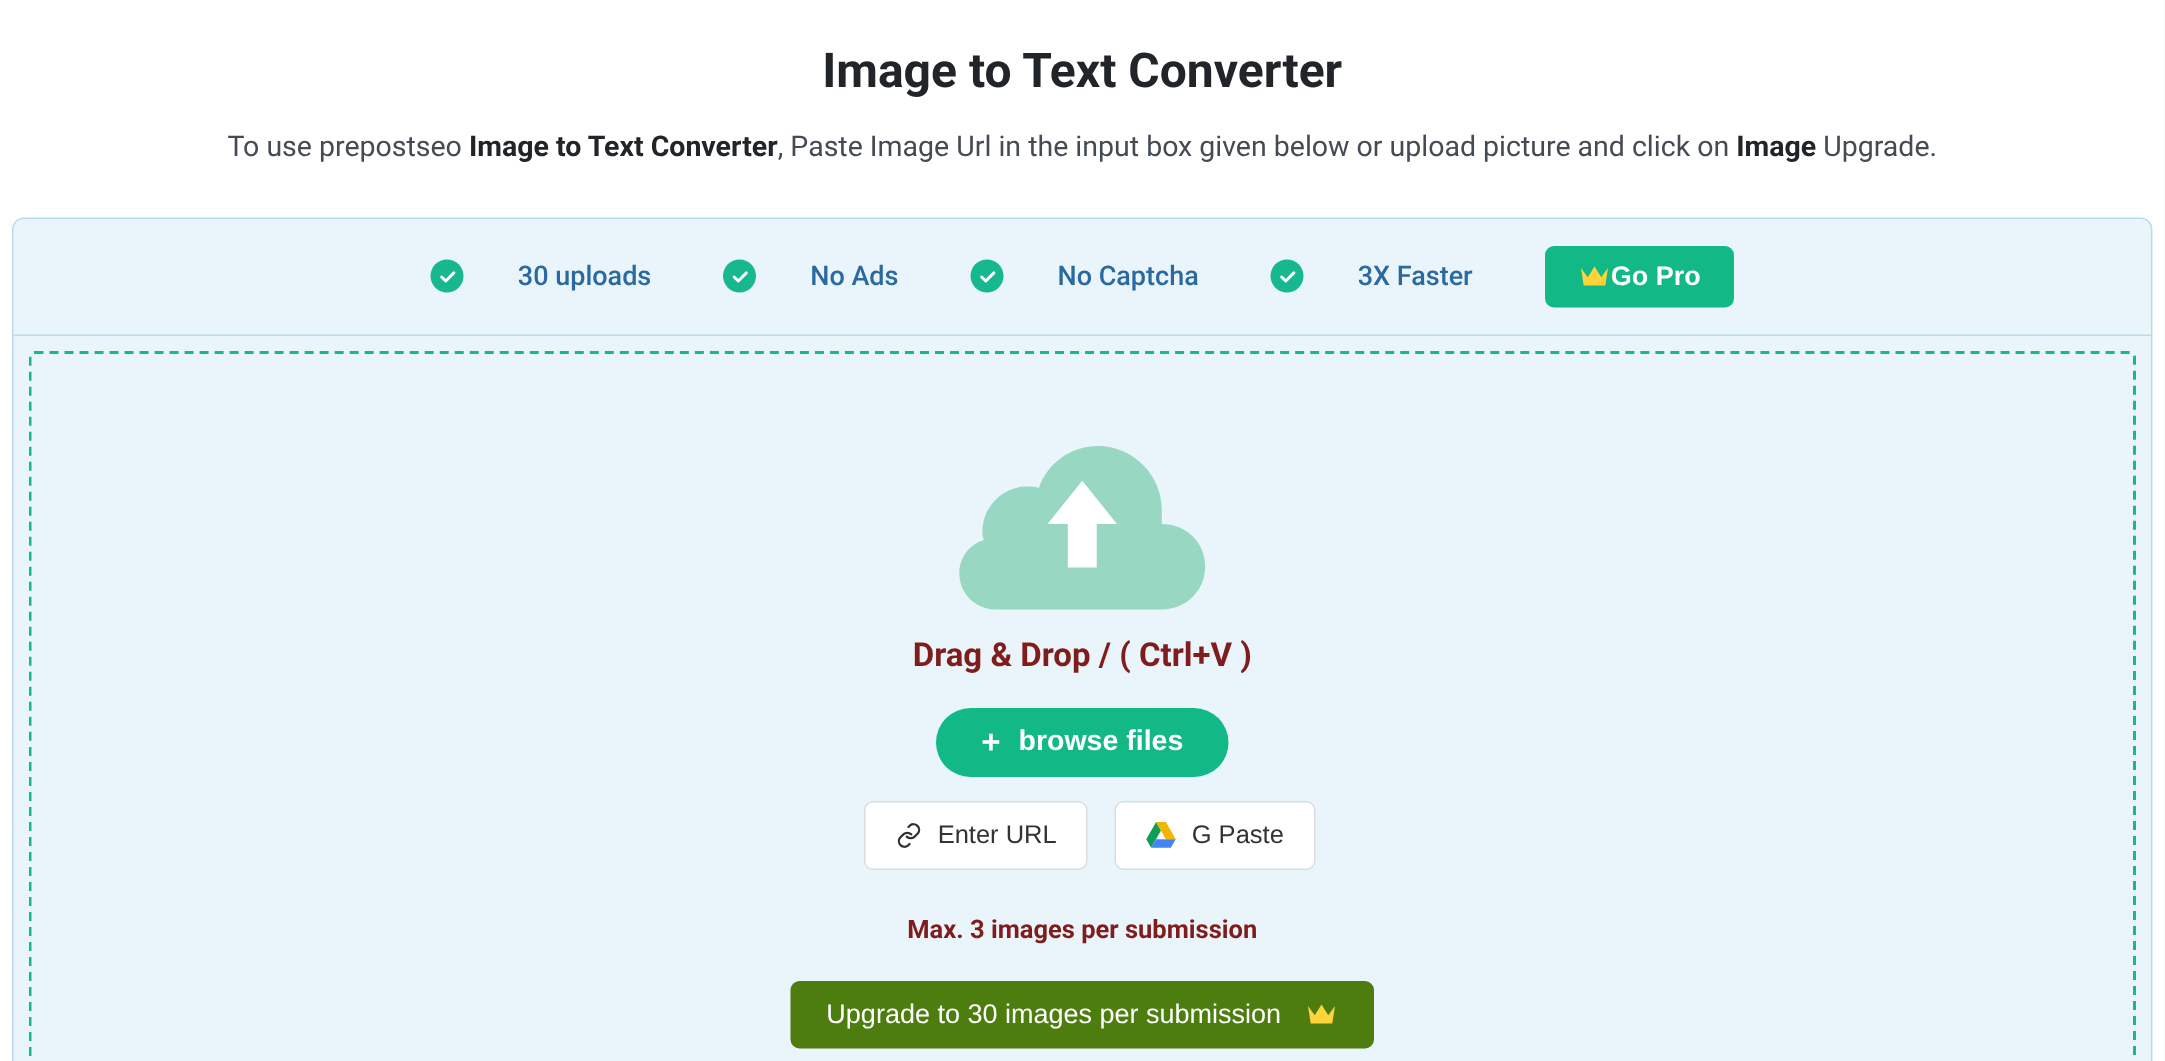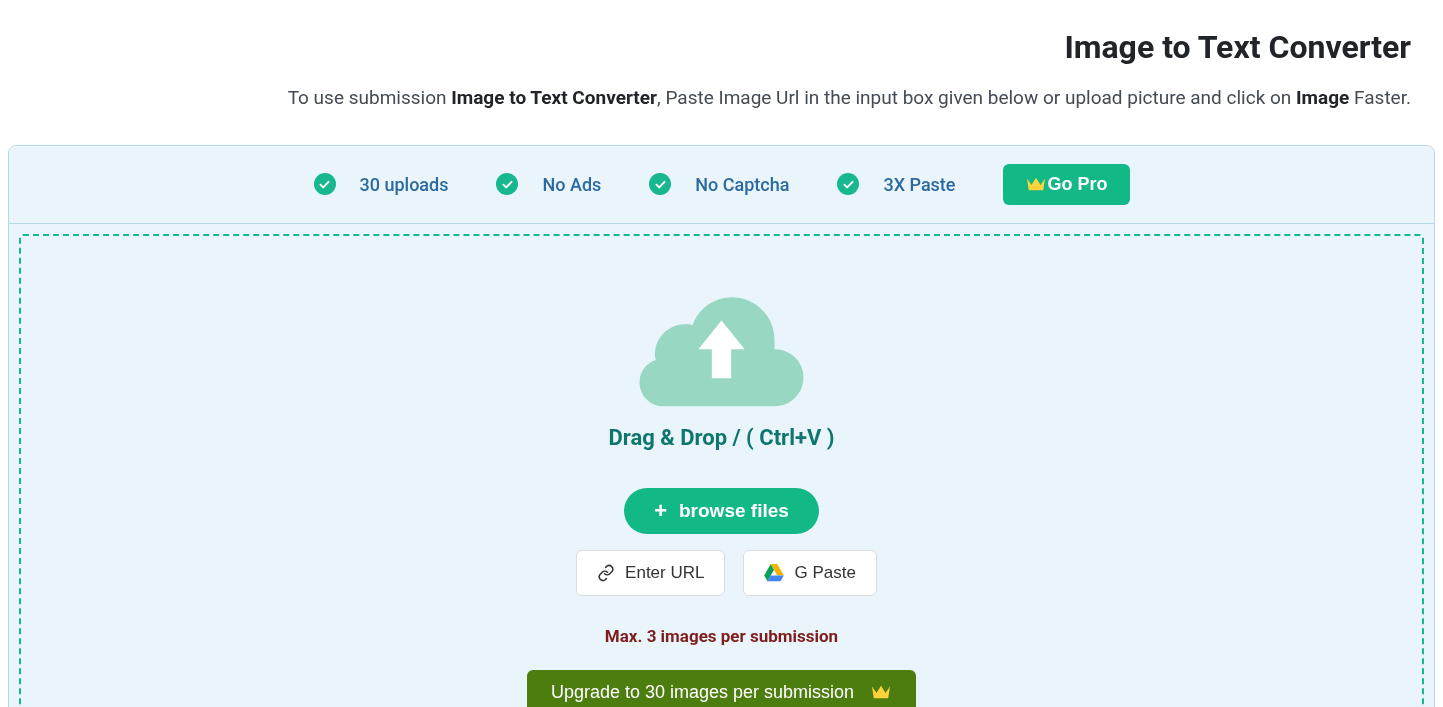--- a/index.html
+++ b/index.html
@@ -3,21 +3,21 @@
 <meta charset="utf-8">
 <style>
   * { box-sizing: border-box; margin: 0; padding: 0; }
   body {
     font-family: -apple-system, BlinkMacSystemFont, "Segoe UI", Roboto, Arial, sans-serif;
     background: #fff;
     color: #212529;
     width: 1443px;
   }
   .header {
-    text-align: right;
+    text-align: center;
     padding: 28px 32px 24px;
   }
   .page-title {
     font-size: 32px;
     font-weight: 700;
     color: #212529;
     margin-bottom: 18px;
   }
   .subtitle {
     font-size: 19px;
@@ -38,21 +38,21 @@
     align-items: center;
     justify-content: center;
     gap: 48px;
     padding: 18px 20px;
     border-bottom: 1px solid #b8d9e8;
     background: #eaf5fb;
   }
   .feature {
     display: flex;
     align-items: center;
-    gap: 24px;
+    gap: 36px;
     color: #2a6aa0;
     font-size: 18px;
     font-weight: 500;
   }
   .check-circle {
     width: 22px;
     height: 22px;
     border-radius: 50%;
     background: #17b890;
     display: inline-flex;
@@ -85,22 +85,22 @@
     min-height: 450px;
     display: flex;
     flex-direction: column;
     align-items: center;
     padding: 42px 20px 26px;
   }
   .cloud-icon { width: 175px; height: 135px; margin-bottom: 12px; }
   .drag-text {
     font-size: 22px;
     font-weight: 700;
-    color: #0f766e;
-    margin-bottom: 38px;
+    color: #7f1d1d;
+    margin-bottom: 22px;
   }
   .browse-btn {
     display: inline-flex;
     align-items: center;
     gap: 12px;
     background: #12b886;
     color: #fff;
     font-weight: 600;
     font-size: 19px;
     padding: 12px 30px;
@@ -151,21 +151,21 @@
     cursor: pointer;
     margin-top: 14px;
   }
 </style>
 </head>
 <body>
 
 <div class="header">
   <h1 class="page-title">Image to Text Converter</h1>
   <p class="subtitle">
-    <span>To use submission </span><span class="bold">Image to Text Converter</span><span>, Paste Image Url in the input box given below or upload picture and click on </span><span class="bold">Image</span><span> Faster.</span>
+    <span>To use prepostseo </span><span class="bold">Image to Text Converter</span><span>, Paste Image Url in the input box given below or upload picture and click on </span><span class="bold">Image</span><span> Upgrade.</span>
   </p>
 </div>
 
 <div class="panel">
   <div class="features-bar">
 
     <div class="feature">
       <span class="check-circle">
         <svg viewBox="0 0 16 16" fill="none">
             <path d="M3 8.2 L6.4 11.5 L13 4.8" stroke="#fff" stroke-width="2.4" stroke-linecap="round" stroke-linejoin="round"></path>
@@ -191,21 +191,21 @@
       </span>
       <span>No Captcha</span>
     </div>
 
     <div class="feature">
       <span class="check-circle">
         <svg viewBox="0 0 16 16" fill="none">
             <path d="M3 8.2 L6.4 11.5 L13 4.8" stroke="#fff" stroke-width="2.4" stroke-linecap="round" stroke-linejoin="round"></path>
           </svg>
       </span>
-      <span>3X Paste</span>
+      <span>3X Faster</span>
     </div>
 
     <button class="go-pro-btn">
       <svg class="crown-icon" viewBox="0 0 24 20" fill="#ffd43b">
         <path d="M2 4 L7 11 L12 3 L17 11 L22 4 L20 17 H4 Z"></path>
       </svg>
       <span>Go Pro</span>
     </button>
   </div>
 

